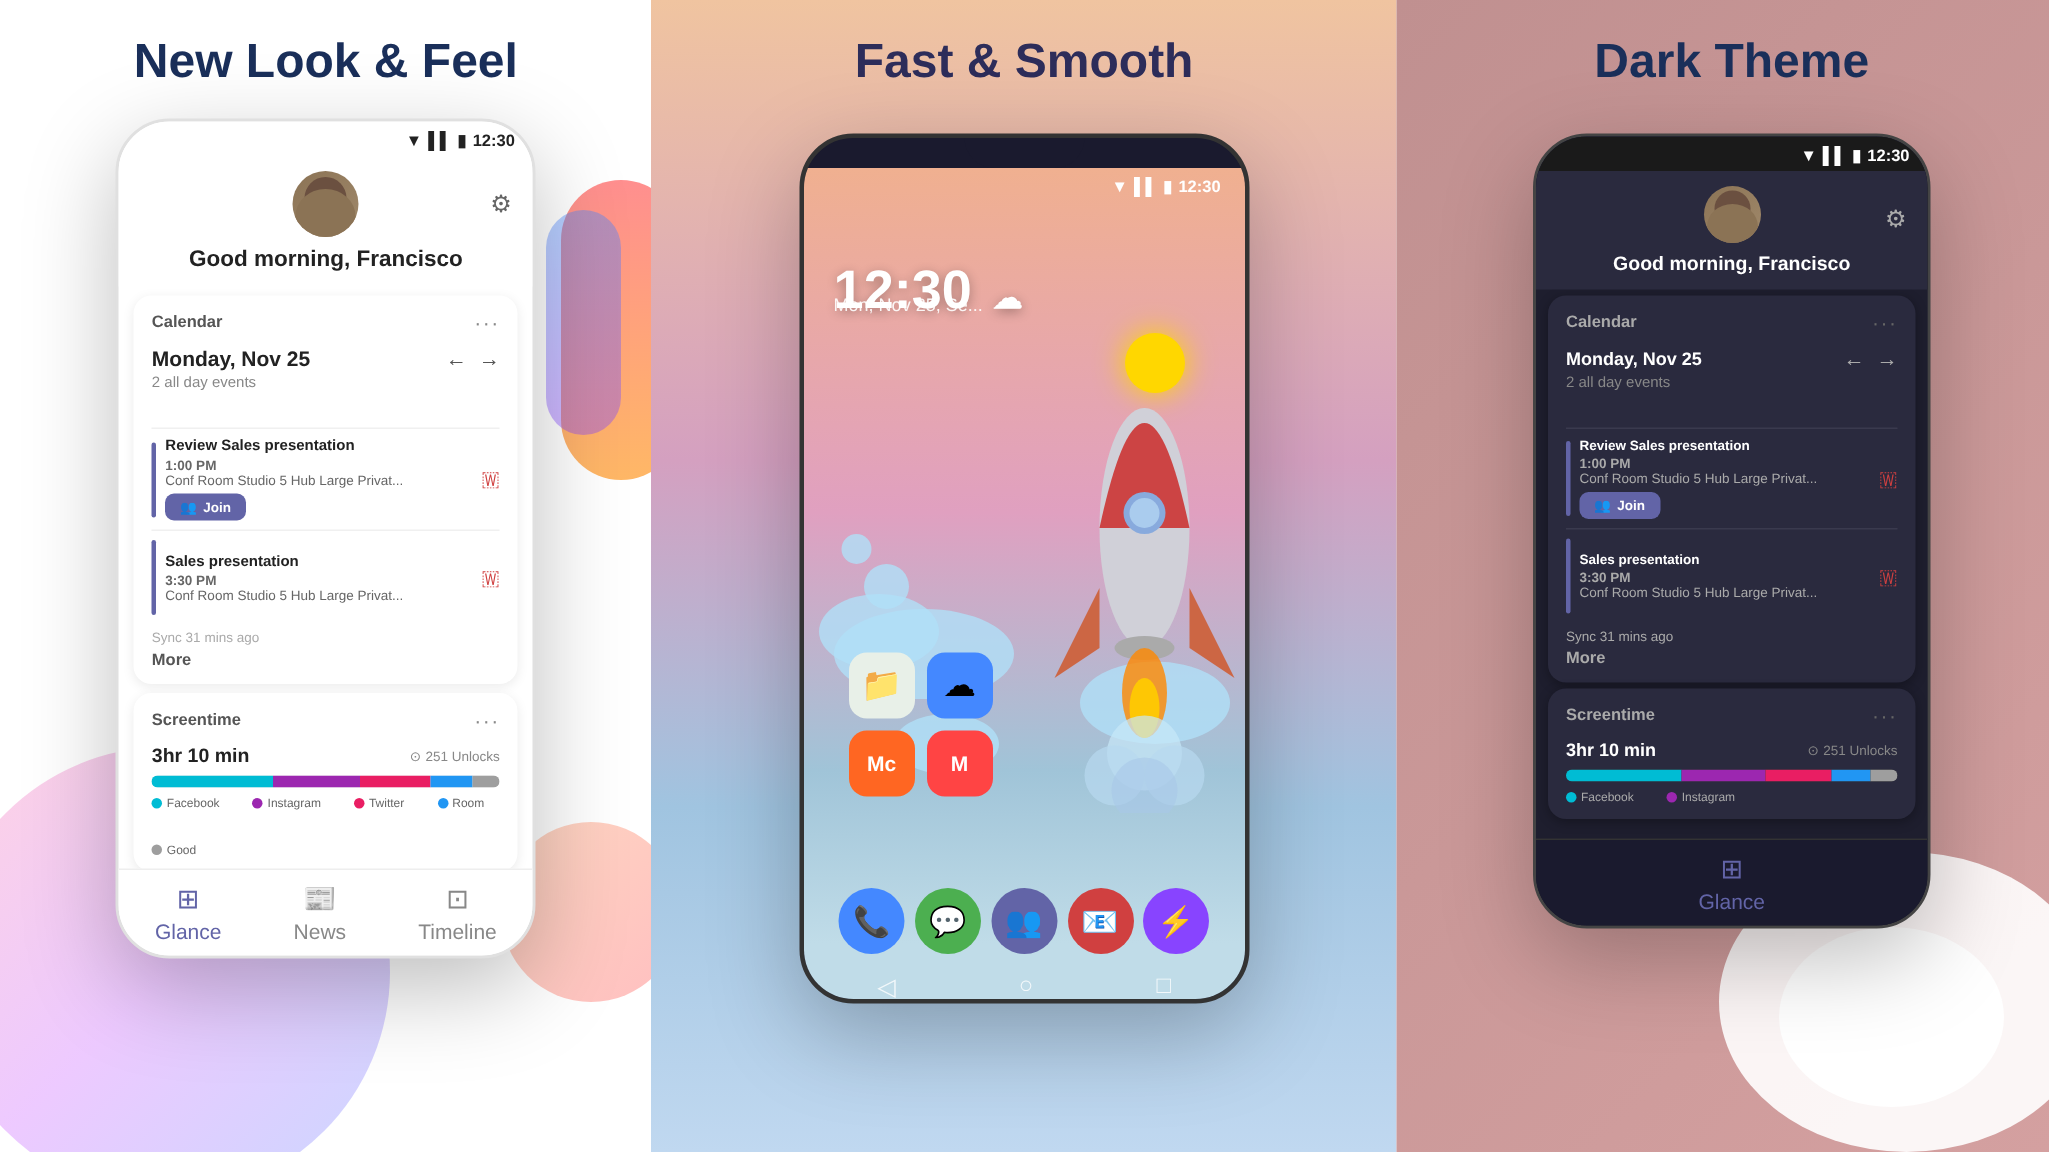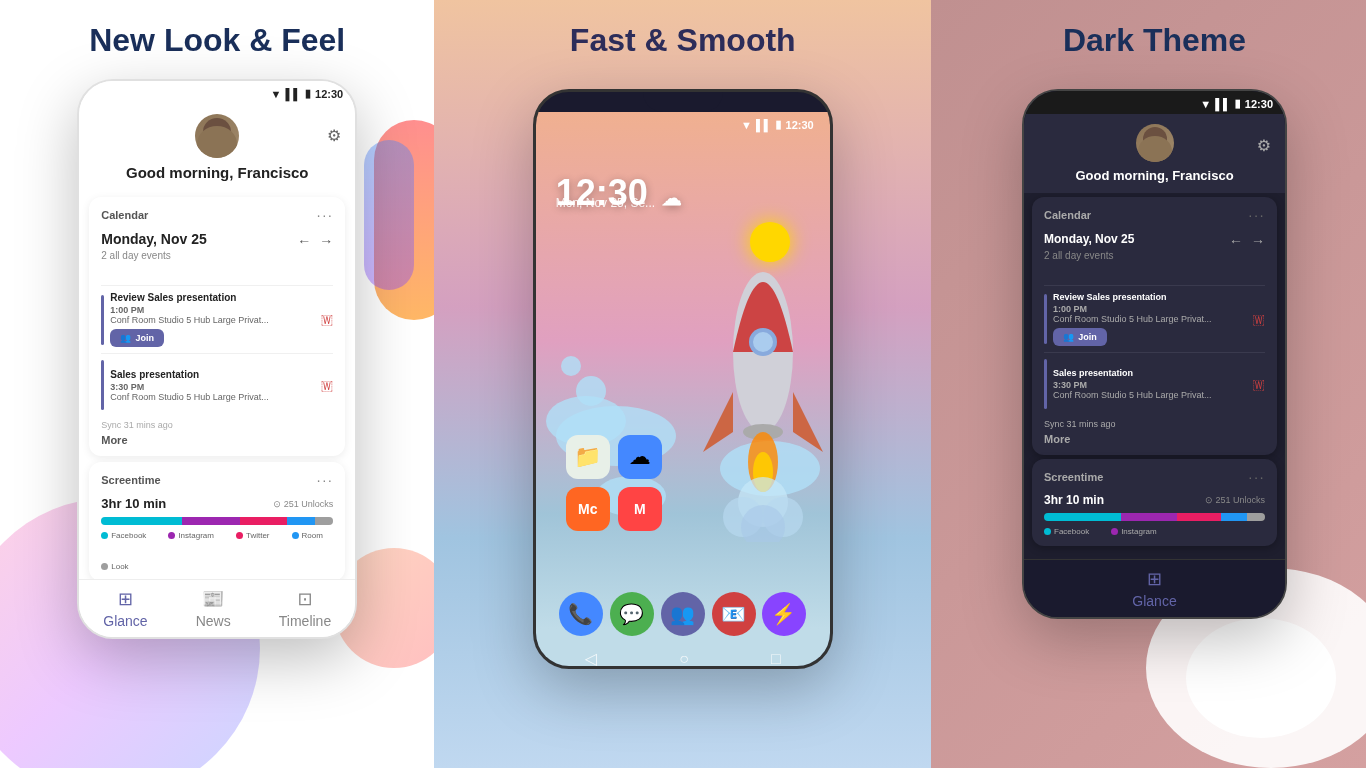--- a/index.html
+++ b/index.html
@@ -663,21 +663,21 @@
         <div class="legend-item">
           <div class="legend-dot" style="background:#E91E63"></div>
           <span>Twitter</span>
         </div>
         <div class="legend-item">
           <div class="legend-dot" style="background:#2196F3"></div>
           <span>Room</span>
         </div>
         <div class="legend-item">
           <div class="legend-dot" style="background:#9E9E9E"></div>
-          <span>Look</span>
+          <span>Good</span>
         </div>
       </div>
     </div>
 
     <div class="bottom-nav">
       <div class="nav-item">
         <span class="nav-icon nav-icon-active">⊞</span>
         <span class="nav-label nav-label-active">Glance</span>
       </div>
       <div class="nav-item">

